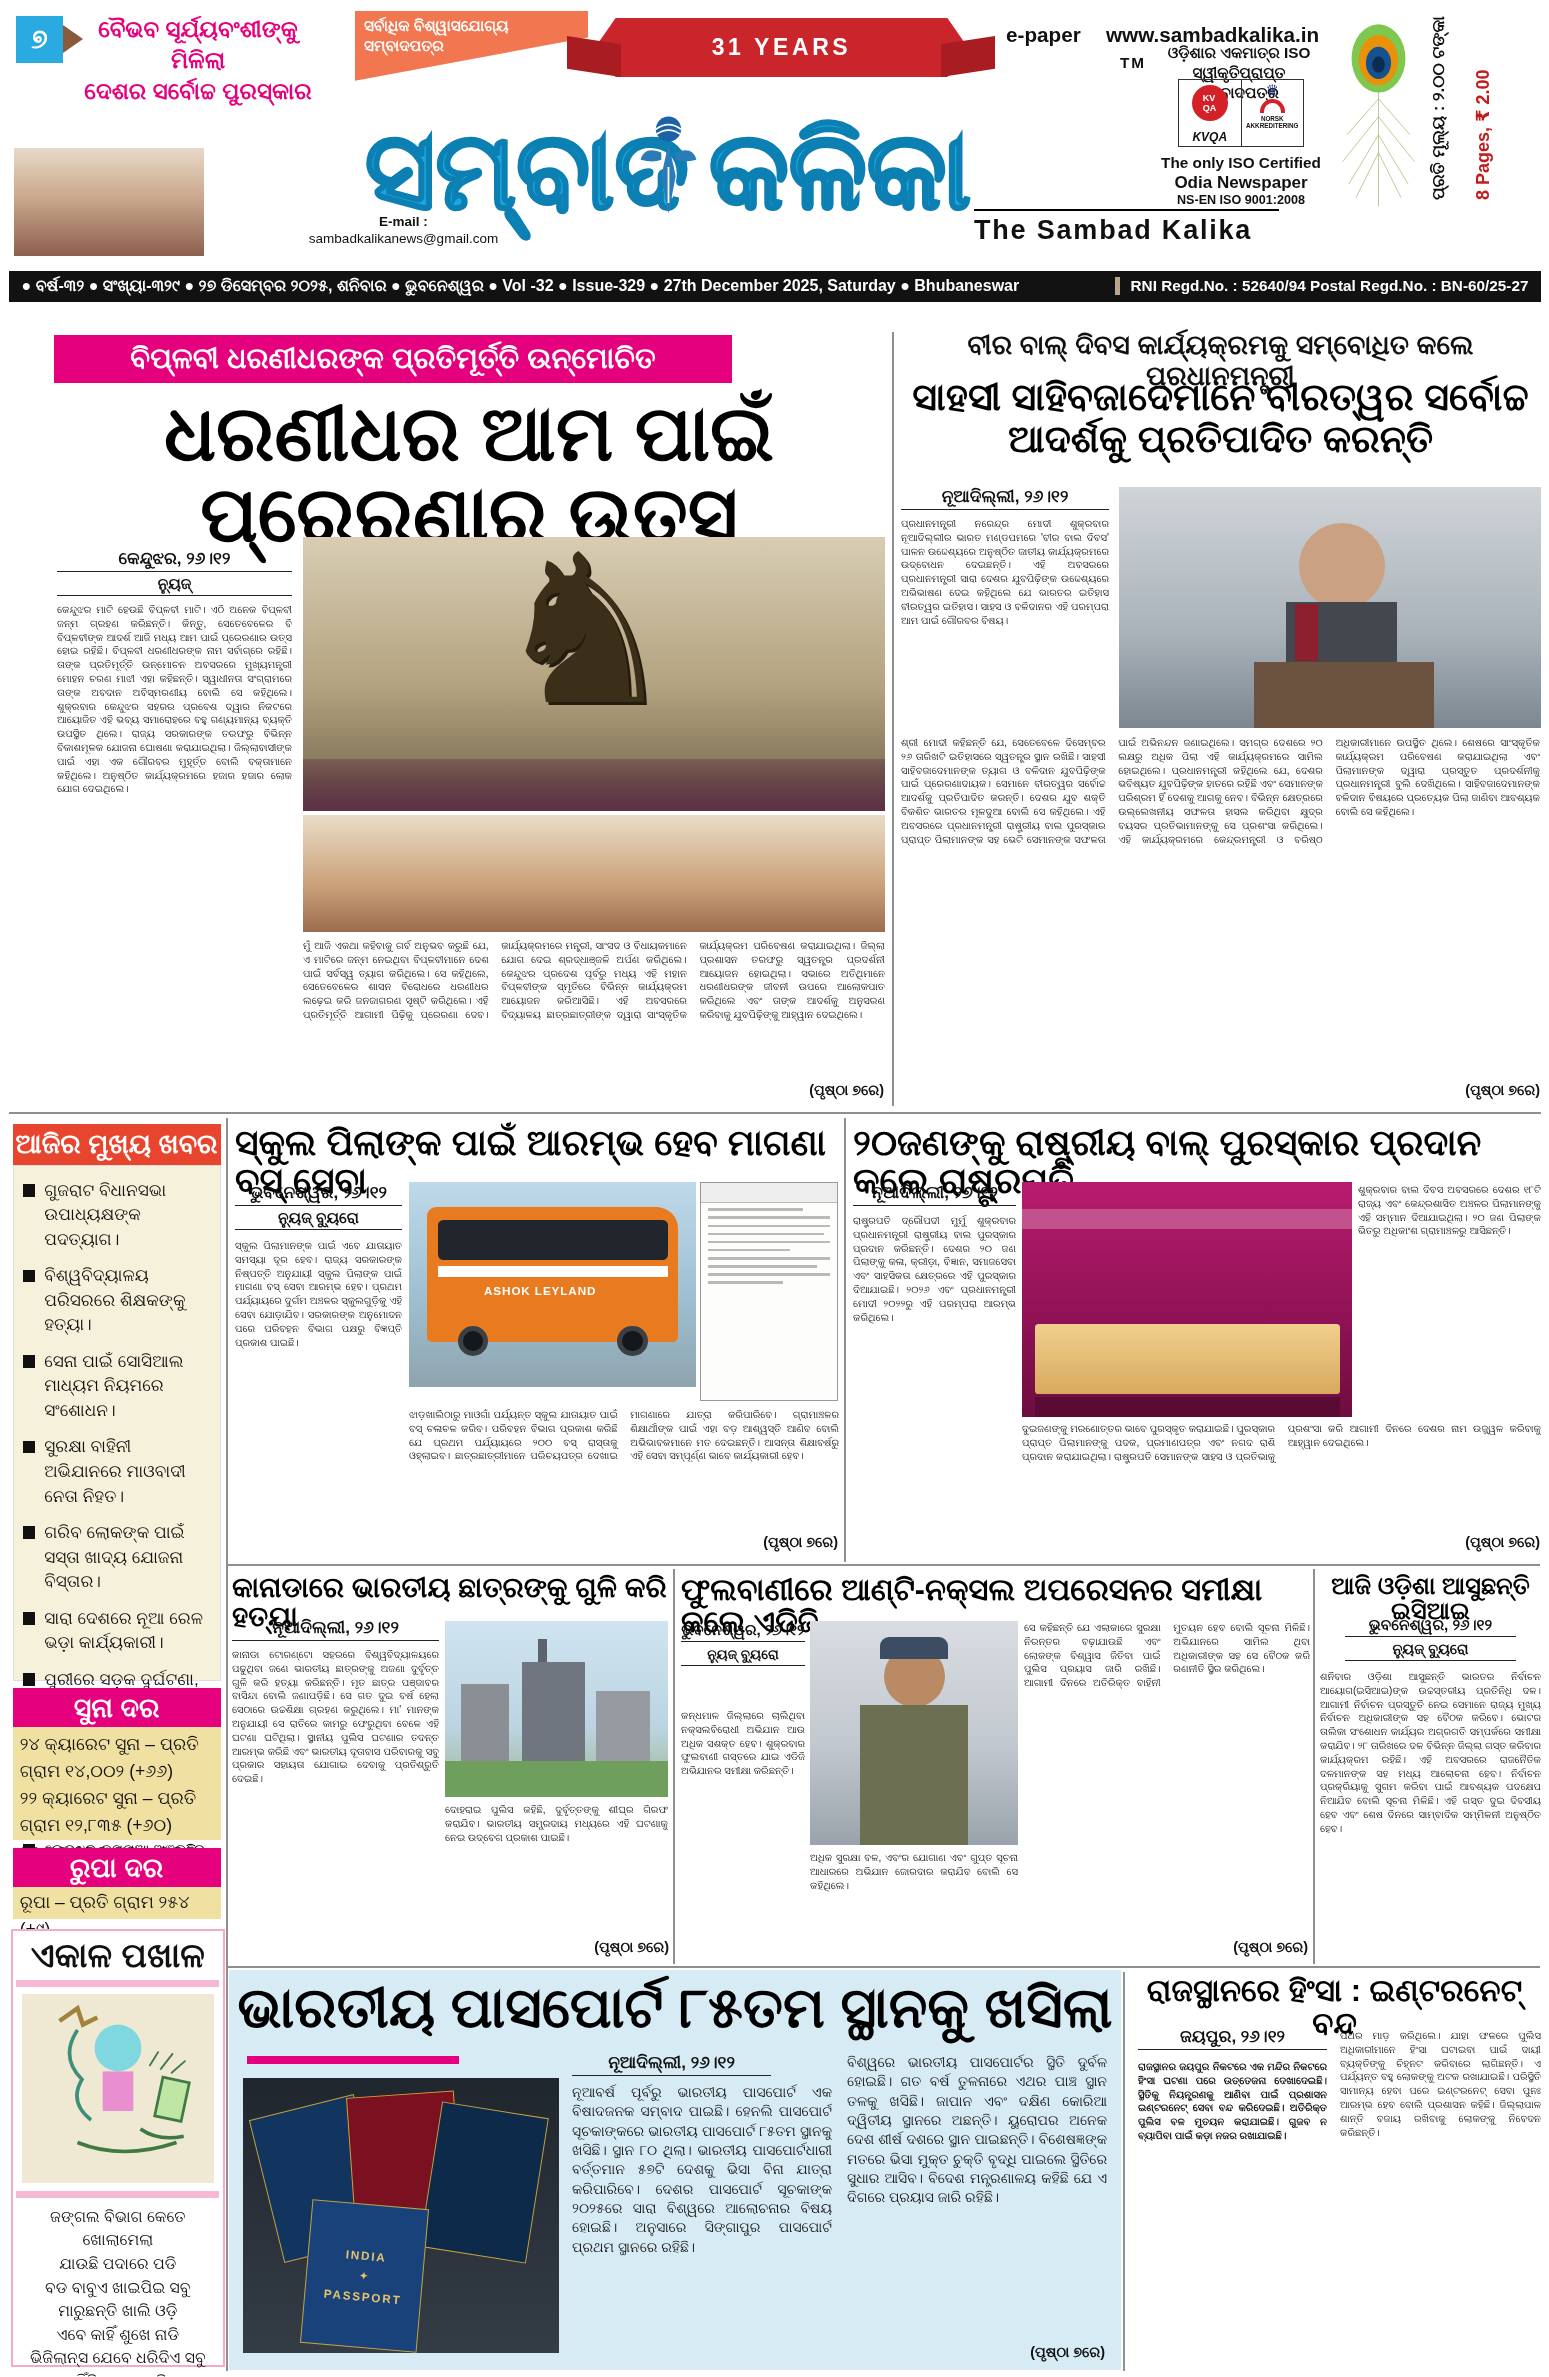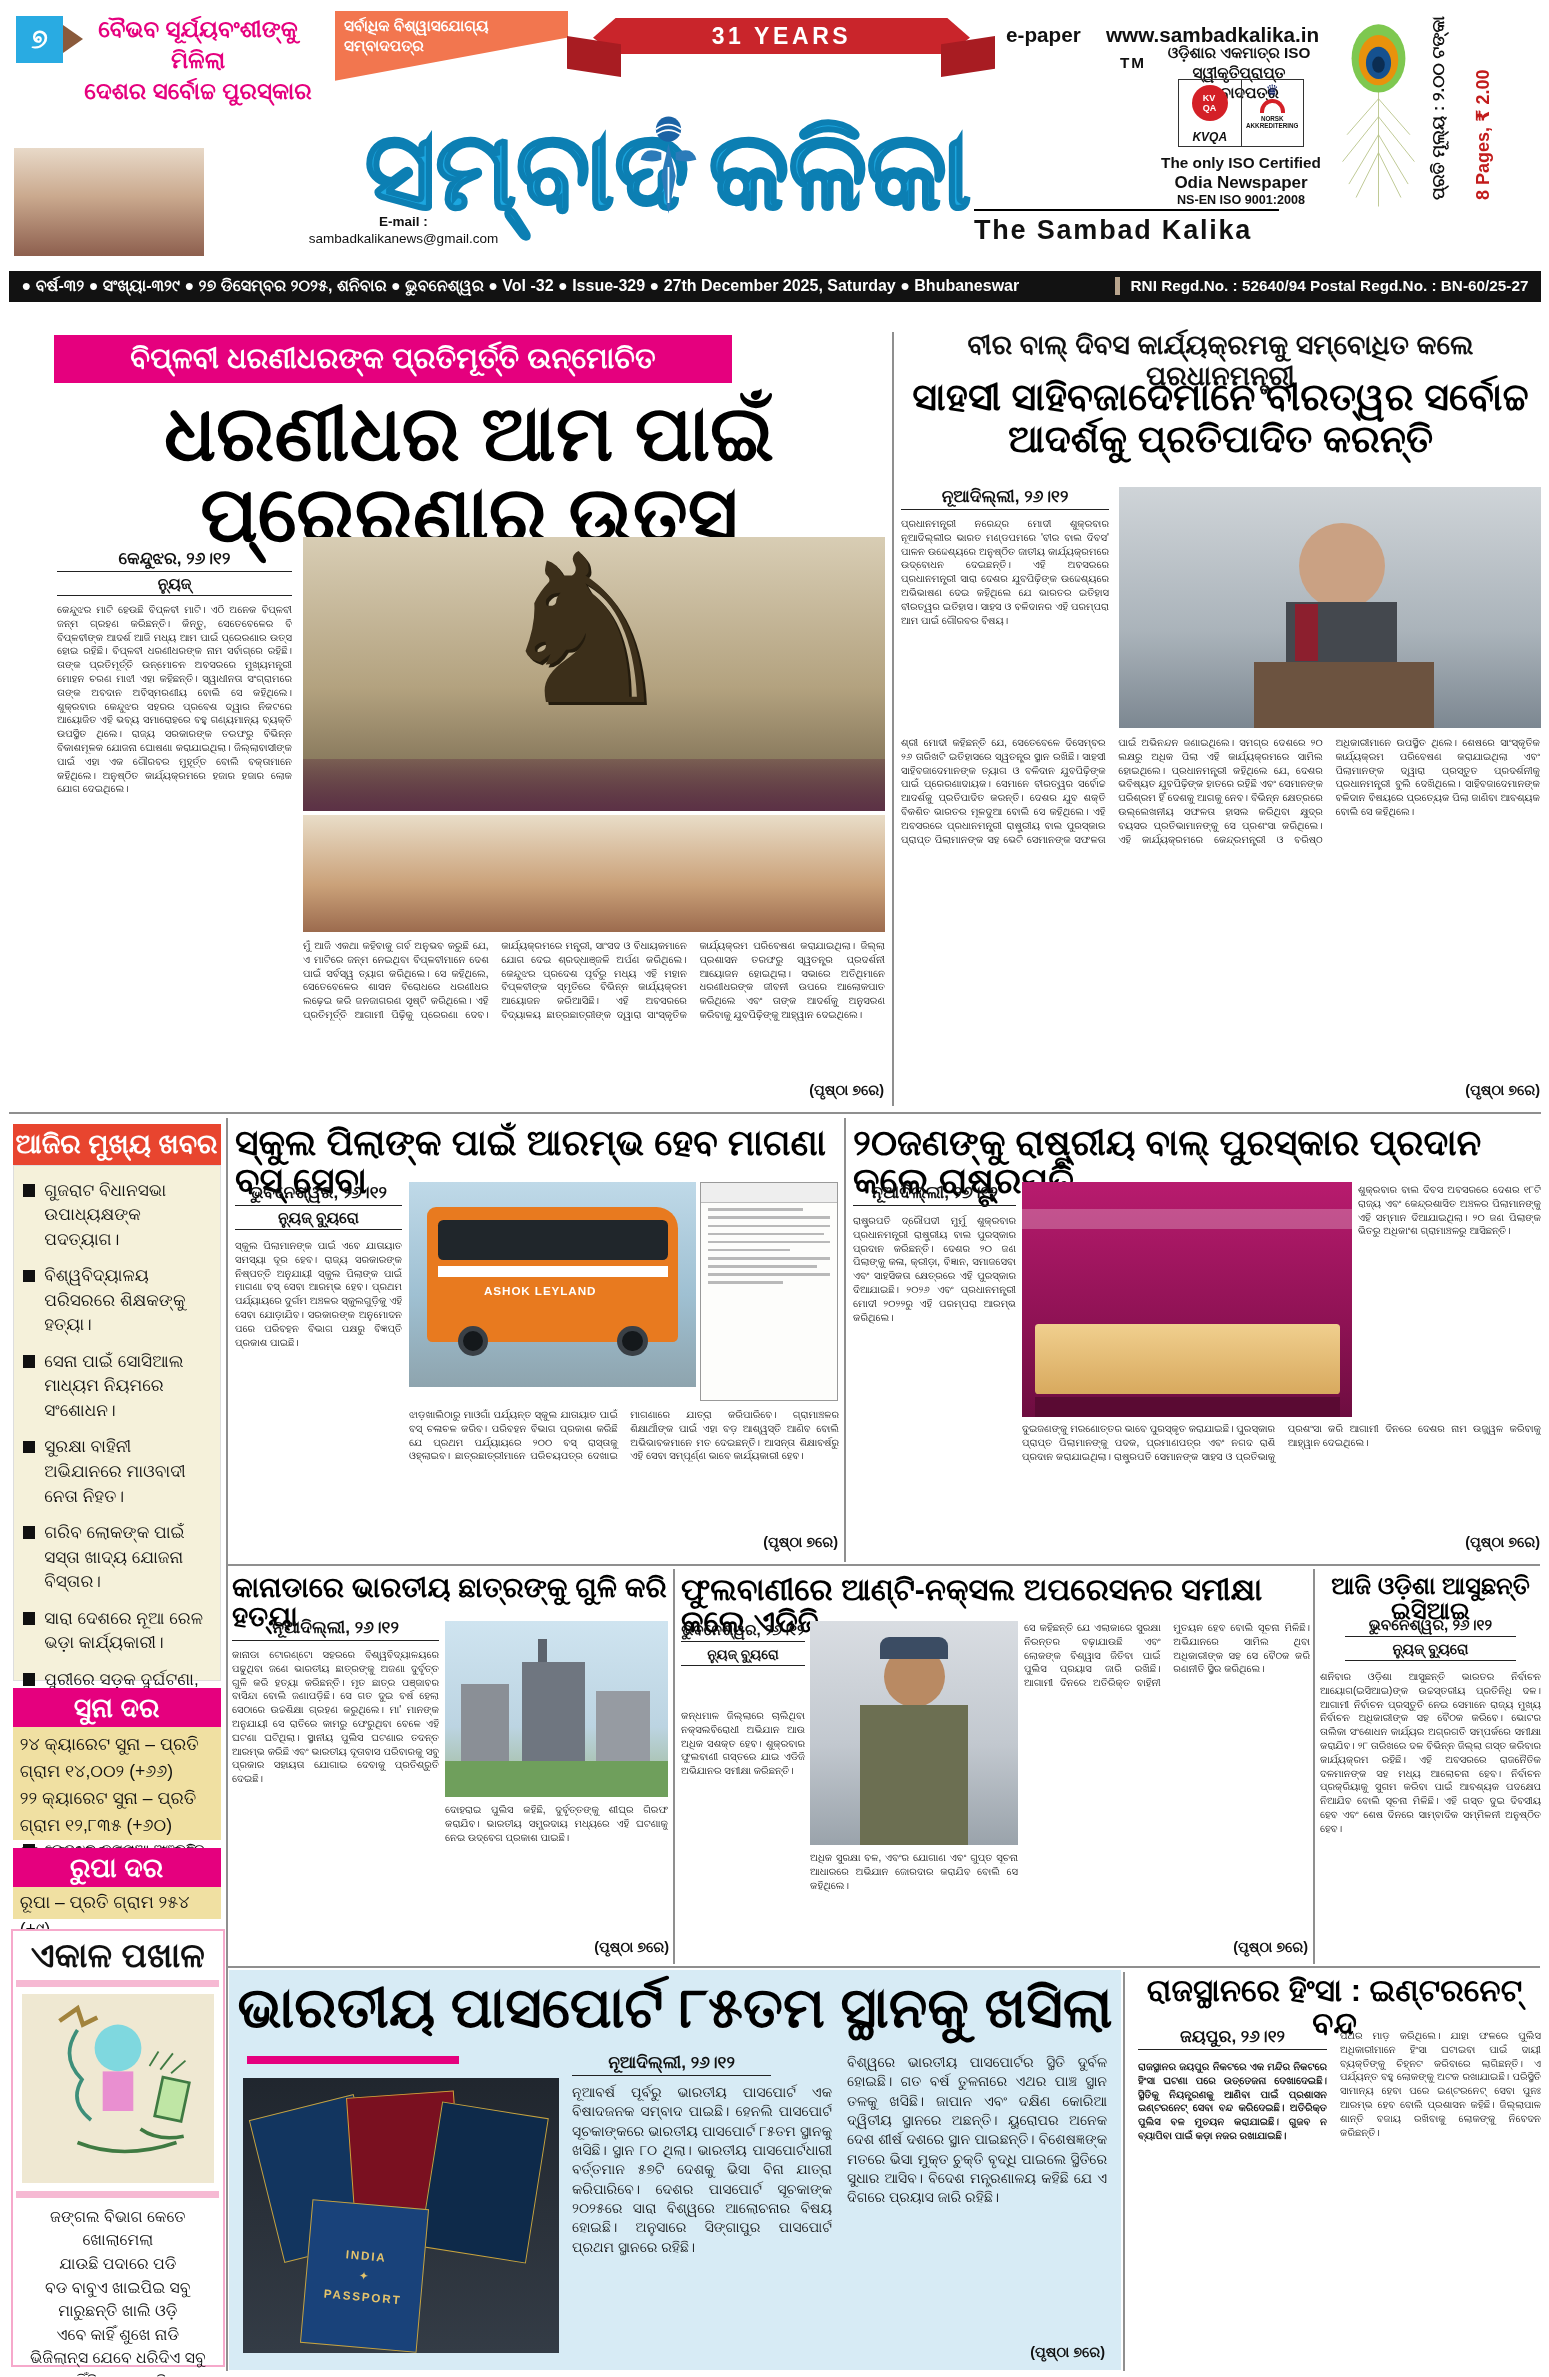--- a/index.html
+++ b/index.html
@@ -43,28 +43,28 @@
   <div class="abs" style="left:16px;top:16px;width:47px;height:47px;background:#29ABE2;color:#fff;font-size:27px;font-weight:bold;display:flex;align-items:center;justify-content:center;">
       <span>୭</span>
     </div>
   <div class="abs" style="left:63px;top:25px;width:0;height:0;border-top:14.4px solid transparent;border-bottom:14.4px solid transparent;border-left:20px solid #8a5a3b;"></div>
   <div class="abs ctr" style="left:77px;top:14.4px;width:242px;color:#E5007E;font-weight:bold;font-size:23px;line-height:1.35;">
     <div>ବୈଭବ ସୂର୍ଯ୍ୟବଂଶୀଙ୍କୁ ମିଳିଲା</div>
     <div>ଦେଶର ସର୍ବୋଚ୍ଚ ପୁରସ୍କାର</div>
   </div>
   <div class="abs ph" style="left:14.4px;top:148px;width:190px;height:108px;background:linear-gradient(180deg,#e8d9c8 0%,#caa98e 45%,#8d5f4e 100%);"></div>
 
-  <div class="abs" style="left:335px;top:10.8px;width:233px;height:70px;background:#F2764F;clip-path:polygon(0 0,100% 0,100% 38%,0 100%);">
+  <div class="abs" style="left:355px;top:10.8px;width:233px;height:70px;background:#F2764F;clip-path:polygon(0 0,100% 0,100% 38%,0 100%);">
     <div style="color:#fff;font-weight:bold;font-size:15.3px;padding:5.4px 0 0 9px;line-height:1.3;">
       <div>ସର୍ବାଧିକ ବିଶ୍ୱାସଯୋଗ୍ୟ</div>
       <div>ସମ୍ବାଦପତ୍ର</div>
     </div>
   </div>
 
-  <div class="abs ribbon" style="left:593px;top:18px;width:377px;height:36px;font-size:23px;">
+  <div class="abs ribbon" style="left:593px;top:18px;width:377px;height:59px;font-size:23px;">
       <span>31 YEARS</span>
     </div>
   <div class="ribbon-tail abs" style="left:567px;top:36px;width:54px;height:41px;clip-path:polygon(0 0,100% 20%,100% 100%,0 80%);"></div>
   <div class="ribbon-tail abs" style="left:941px;top:36px;width:54px;height:41px;clip-path:polygon(0 20%,100% 0,100% 80%,0 100%);"></div>
 
   <div class="abs" style="left:1006px;top:23px;font-size:20.7px;font-weight:bold;"><span>e-paper</span></div>
   <div class="abs" style="left:1106px;top:23px;font-size:20.7px;font-weight:bold;"><span>www.sambadkalika.in</span></div>
   <div class="abs" style="left:1120px;top:54px;font-size:15.3px;font-weight:bold;letter-spacing:1.8px;"><span>TM</span></div>
 
   <div class="abs" style="left:350px;top:108px;width:628px;height:153px;">

